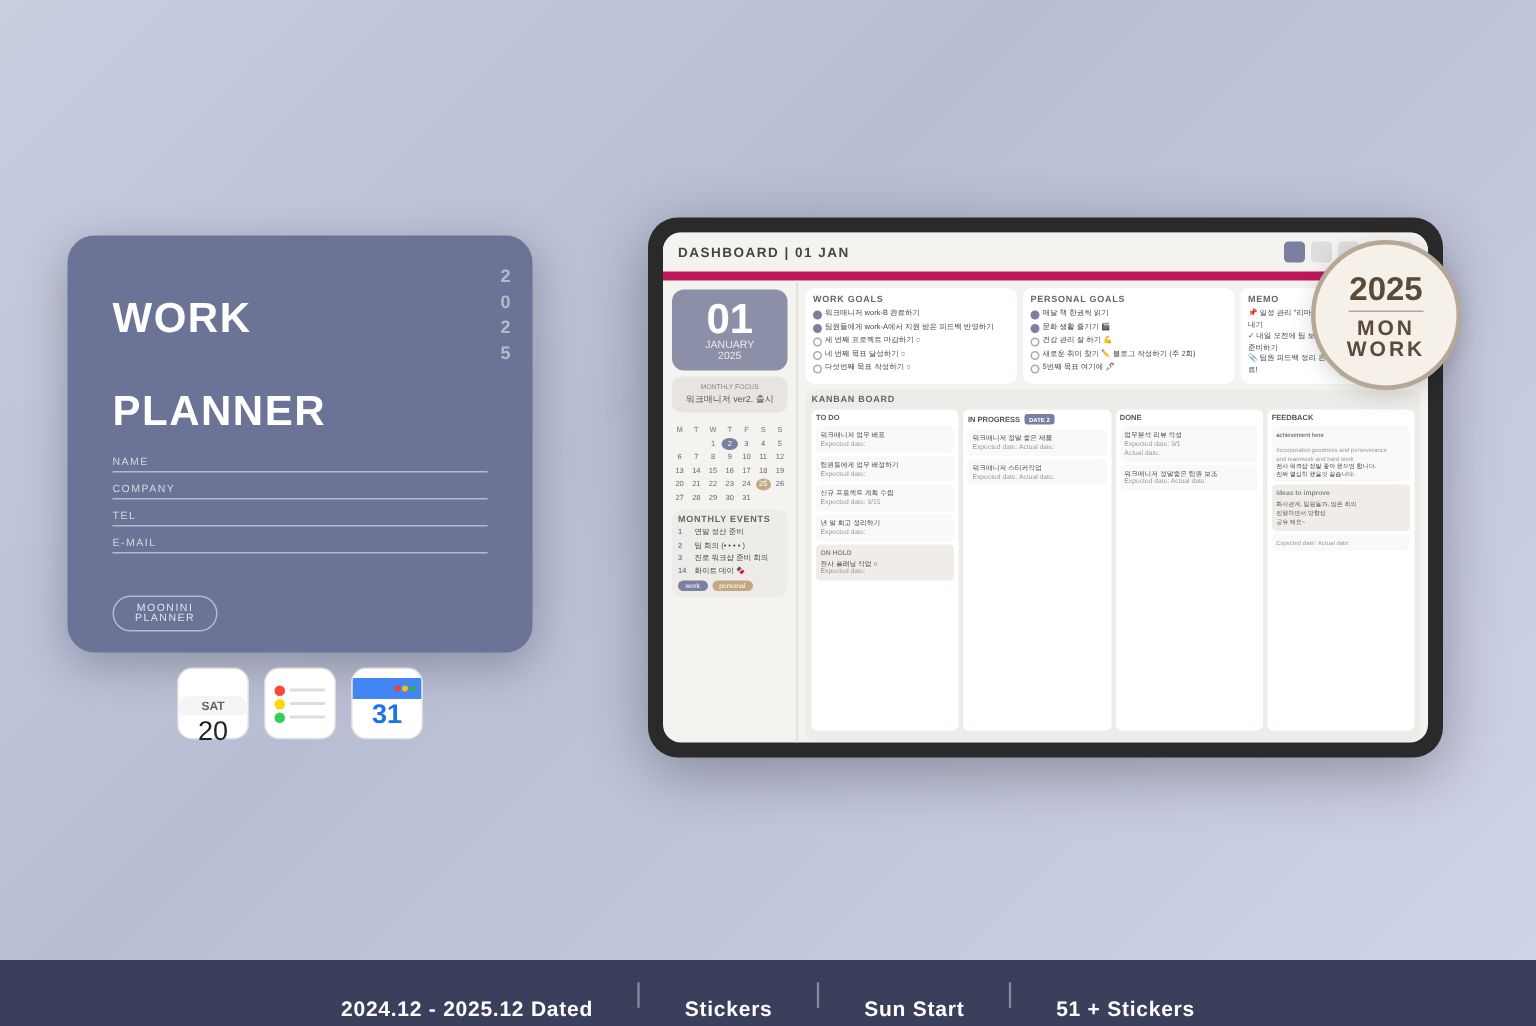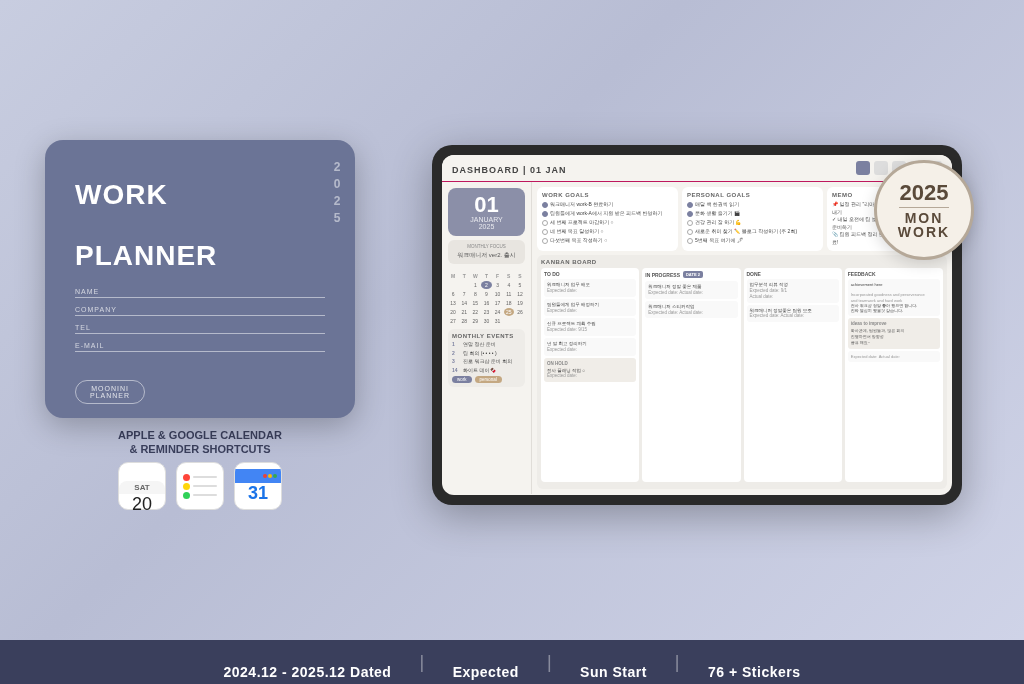--- a/index.html
+++ b/index.html
@@ -243,23 +243,23 @@
       border-radius: 12px;
       overflow: hidden;
       width: 100%;
       height: 340px;
     }
 
     .dashboard-header {
       background: #f5f3ef;
       padding: 6px 10px;
       display: flex;
-      align-items: flex-end;
+      align-items: center;
       gap: 8px;
-      border-bottom: 1px solid #be185d;
+      border-bottom: 6px solid #be185d;
     }
 
     .dashboard-title {
       font-size: 9px;
       font-weight: 700;
       color: #444;
       letter-spacing: 1px;
     }
 
     .dashboard-icons {
@@ -291,21 +291,21 @@
 
     .date-box {
       background: #8b8fa8;
       border-radius: 8px;
       padding: 6px;
       color: white;
       text-align: center;
     }
 
     .date-num {
-      font-size: 22px;
+      font-size: 28px;
       font-weight: 700;
       line-height: 1;
     }
 
     .date-month {
       font-size: 7px;
       opacity: 0.8;
     }
 
     .monthly-focus {
@@ -646,21 +646,20 @@
             <div class="planner-logo">MOONINI<br>PLANNER</div>
           </div>
         </div>
       </div>
       <div class="year-strip">
         <div class="year-strip-text" style="writing-mode:vertical-lr; font-size:12px; letter-spacing:3px; color:rgba(255,255,255,0.5);">2025</div>
       </div>
     </div>
 
     <div class="shortcuts-row">
-      <div class="shortcuts-label">APPLE &amp; GOOGLE CALENDAR<br>&amp; REMINDER SHORTCUTS</div>
       <div class="shortcuts-icons">
 
         <div class="icon-box cal-icon">
           <div class="cal-icon-header">SAT</div>
           <div class="cal-icon-num">20</div>
         </div>
 
         <div class="icon-box reminder-icon">
           <div class="reminder-dot-row">
             <div class="reminder-dot" style="background:#ff453a;"></div>
@@ -939,23 +938,23 @@
     </div>
   </div>
 </div>
 
 <div class="bottom-bar">
   <div class="bottom-item">
     <span>2024.12 - 2025.12 Dated</span>
   </div>
   <div class="bottom-divider">|</div>
   <div class="bottom-item">
-    <span>Expected</span>
+    <span>Stickers</span>
   </div>
   <div class="bottom-divider">|</div>
   <div class="bottom-item">
     <span>Sun Start</span>
   </div>
   <div class="bottom-divider">|</div>
   <div class="bottom-item">
-    <span>76 + Stickers</span>
+    <span>51 + Stickers</span>
   </div>
 </div>
 
 </body></html>

